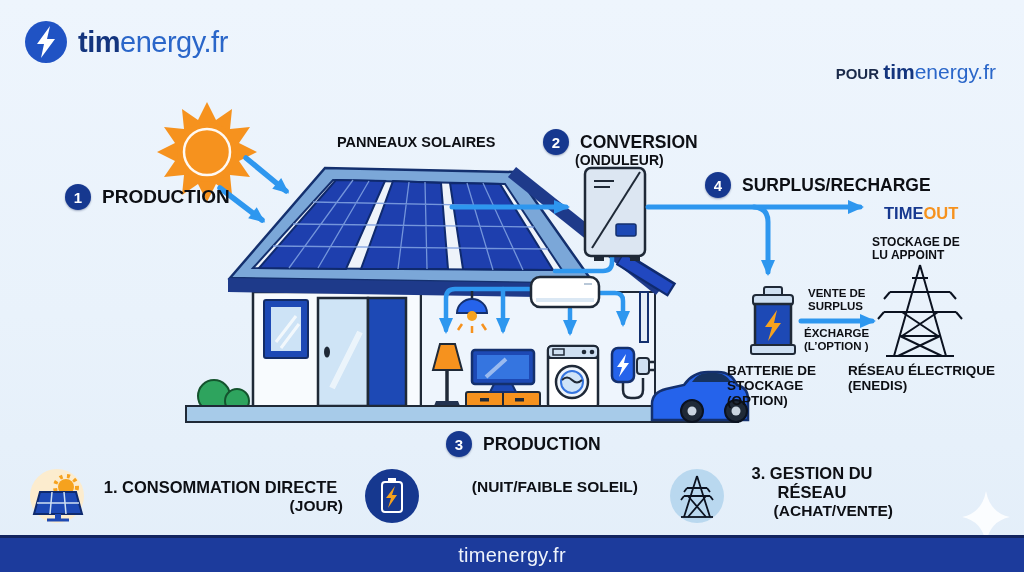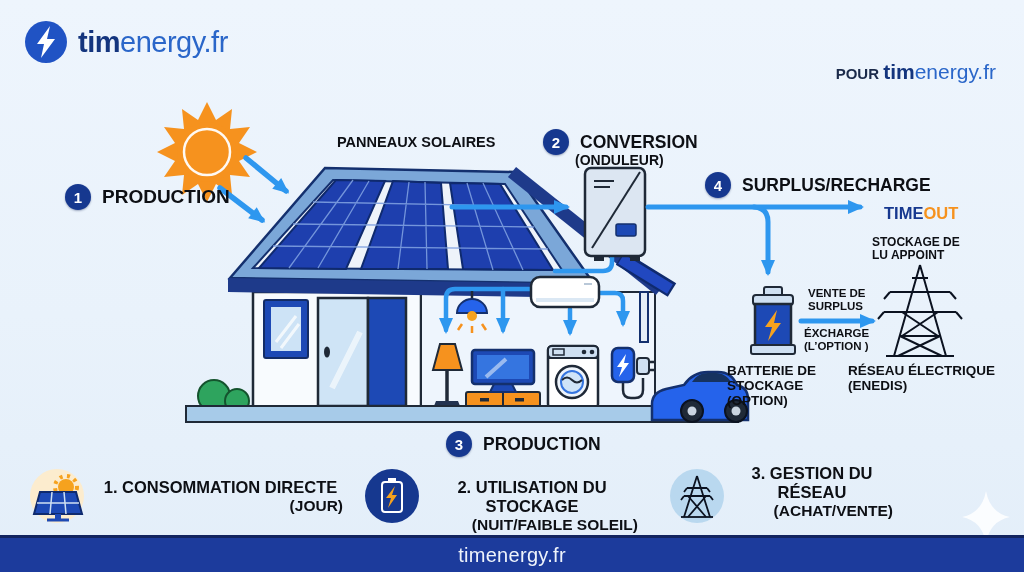--- a/index.html
+++ b/index.html
@@ -285,21 +285,20 @@
   <div class="step" style="left:446px;top:431px;font-size:17.5px;">
     <div class="badge">3</div>
     <div>PRODUCTION</div>
   </div>
 
   <div class="legend-text" style="left:90px;top:478px;width:245px;">
     <div class="lt-title">1. CONSOMMATION DIRECTE</div>
     <div class="lt-sub">(JOUR)</div>
   </div>
   <div class="legend-text" style="left:418px;top:478px;width:212px;">
-    <div class="lt-title">2. UTILISATION DU STOCKAGE</div>
     <div class="lt-sub">(NUIT/FAIBLE SOLEIL)</div>
   </div>
   <div class="legend-text" style="left:723px;top:464px;width:162px;">
     <div class="lt-title">3. GESTION DU RÉSEAU</div>
     <div class="lt-sub">(ACHAT/VENTE)</div>
   </div>
 
   <div id="footer">
     <div class="f-text">timenergy.fr</div>
   </div>

